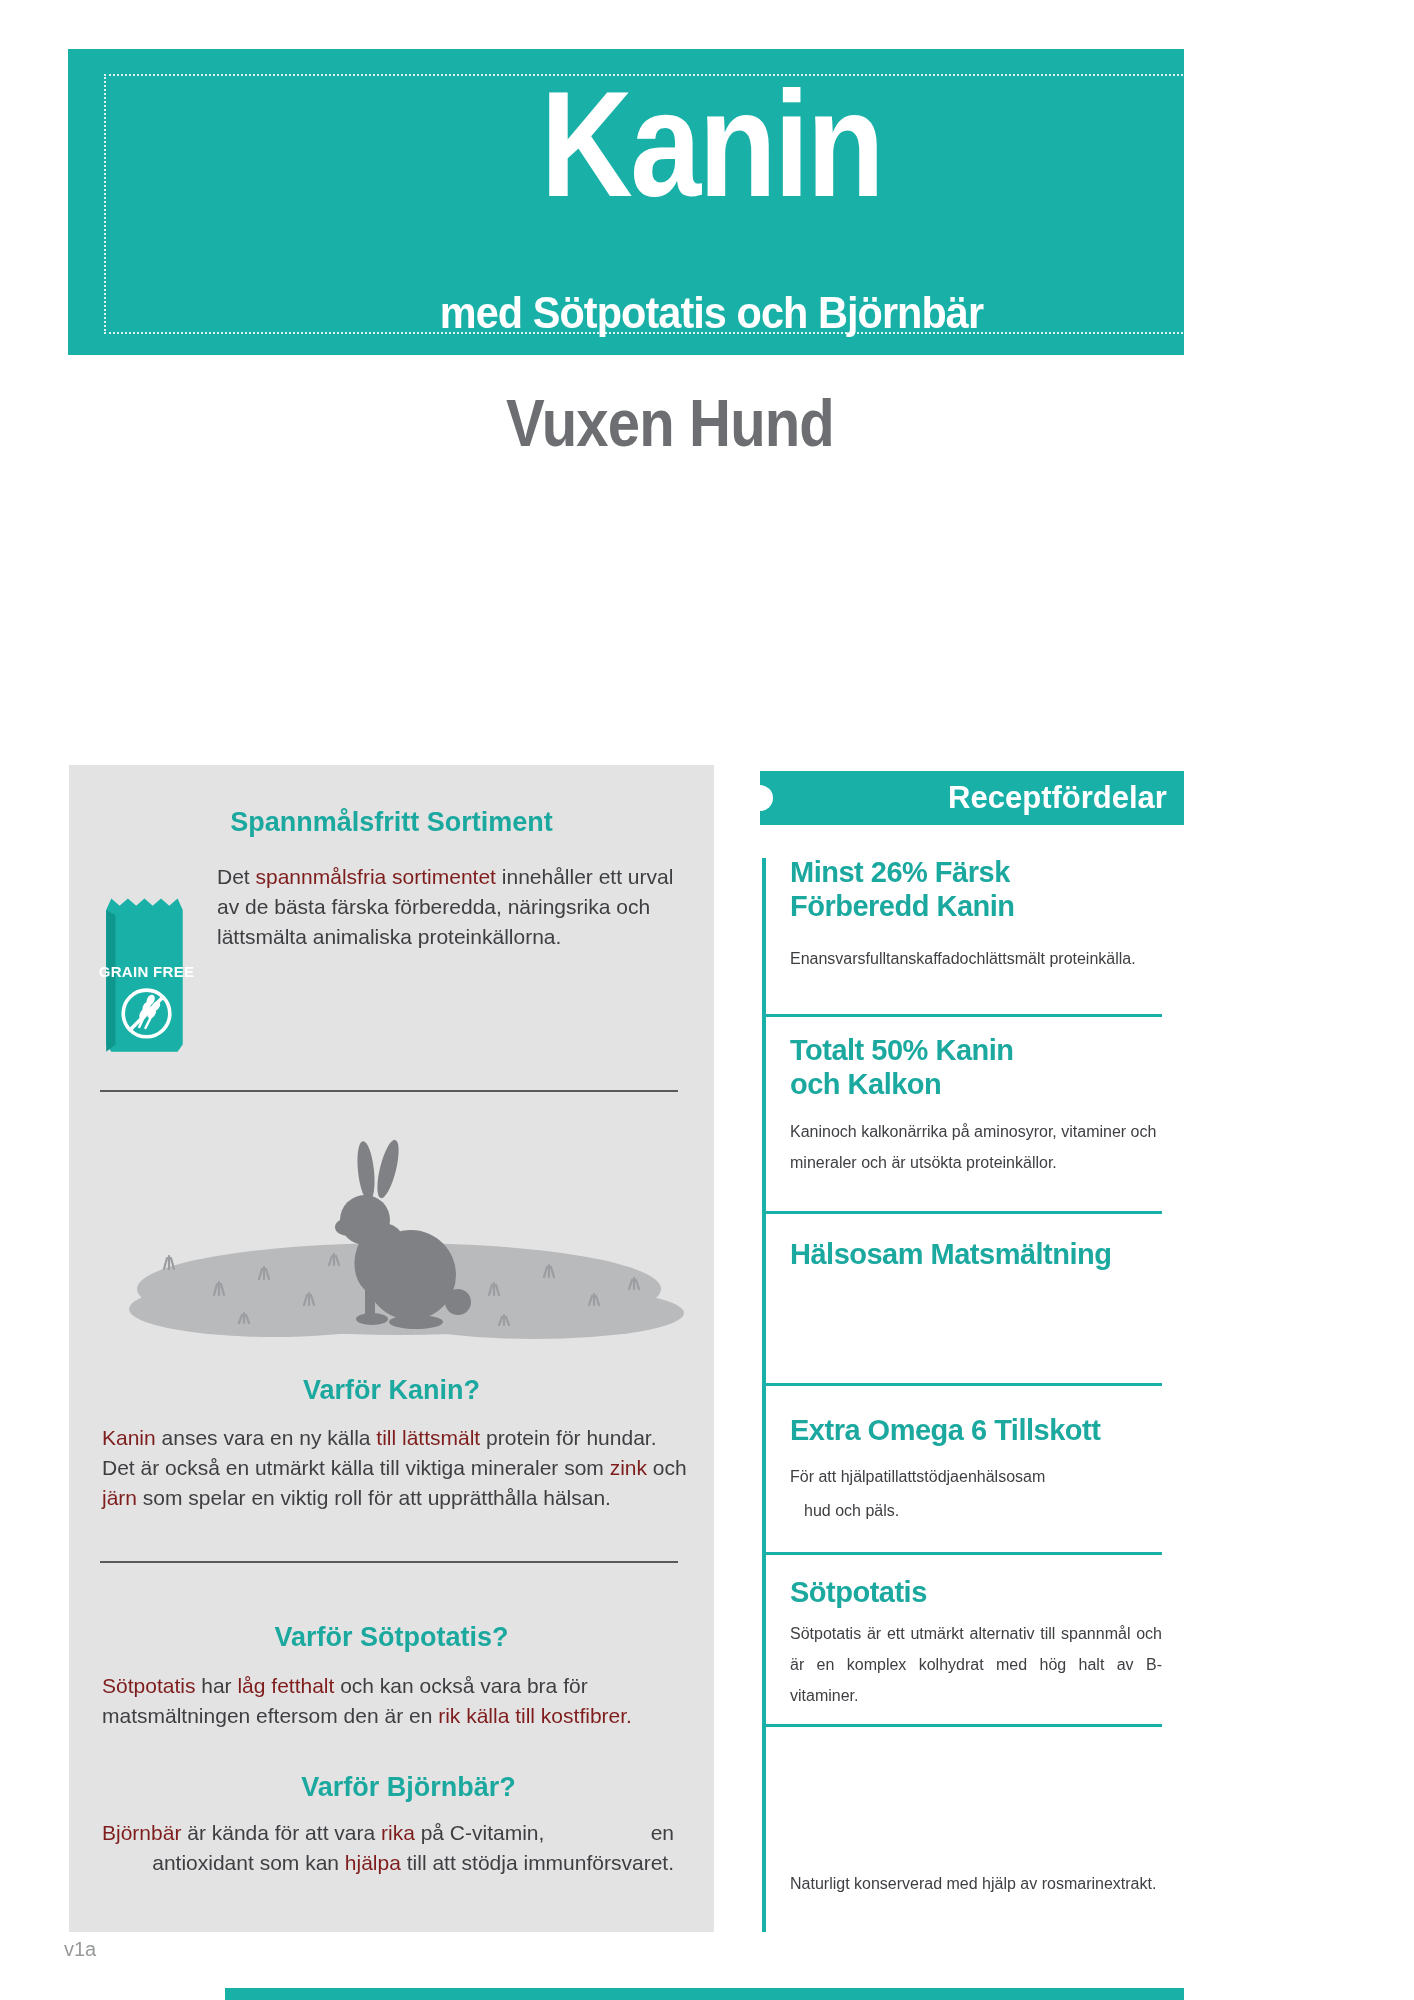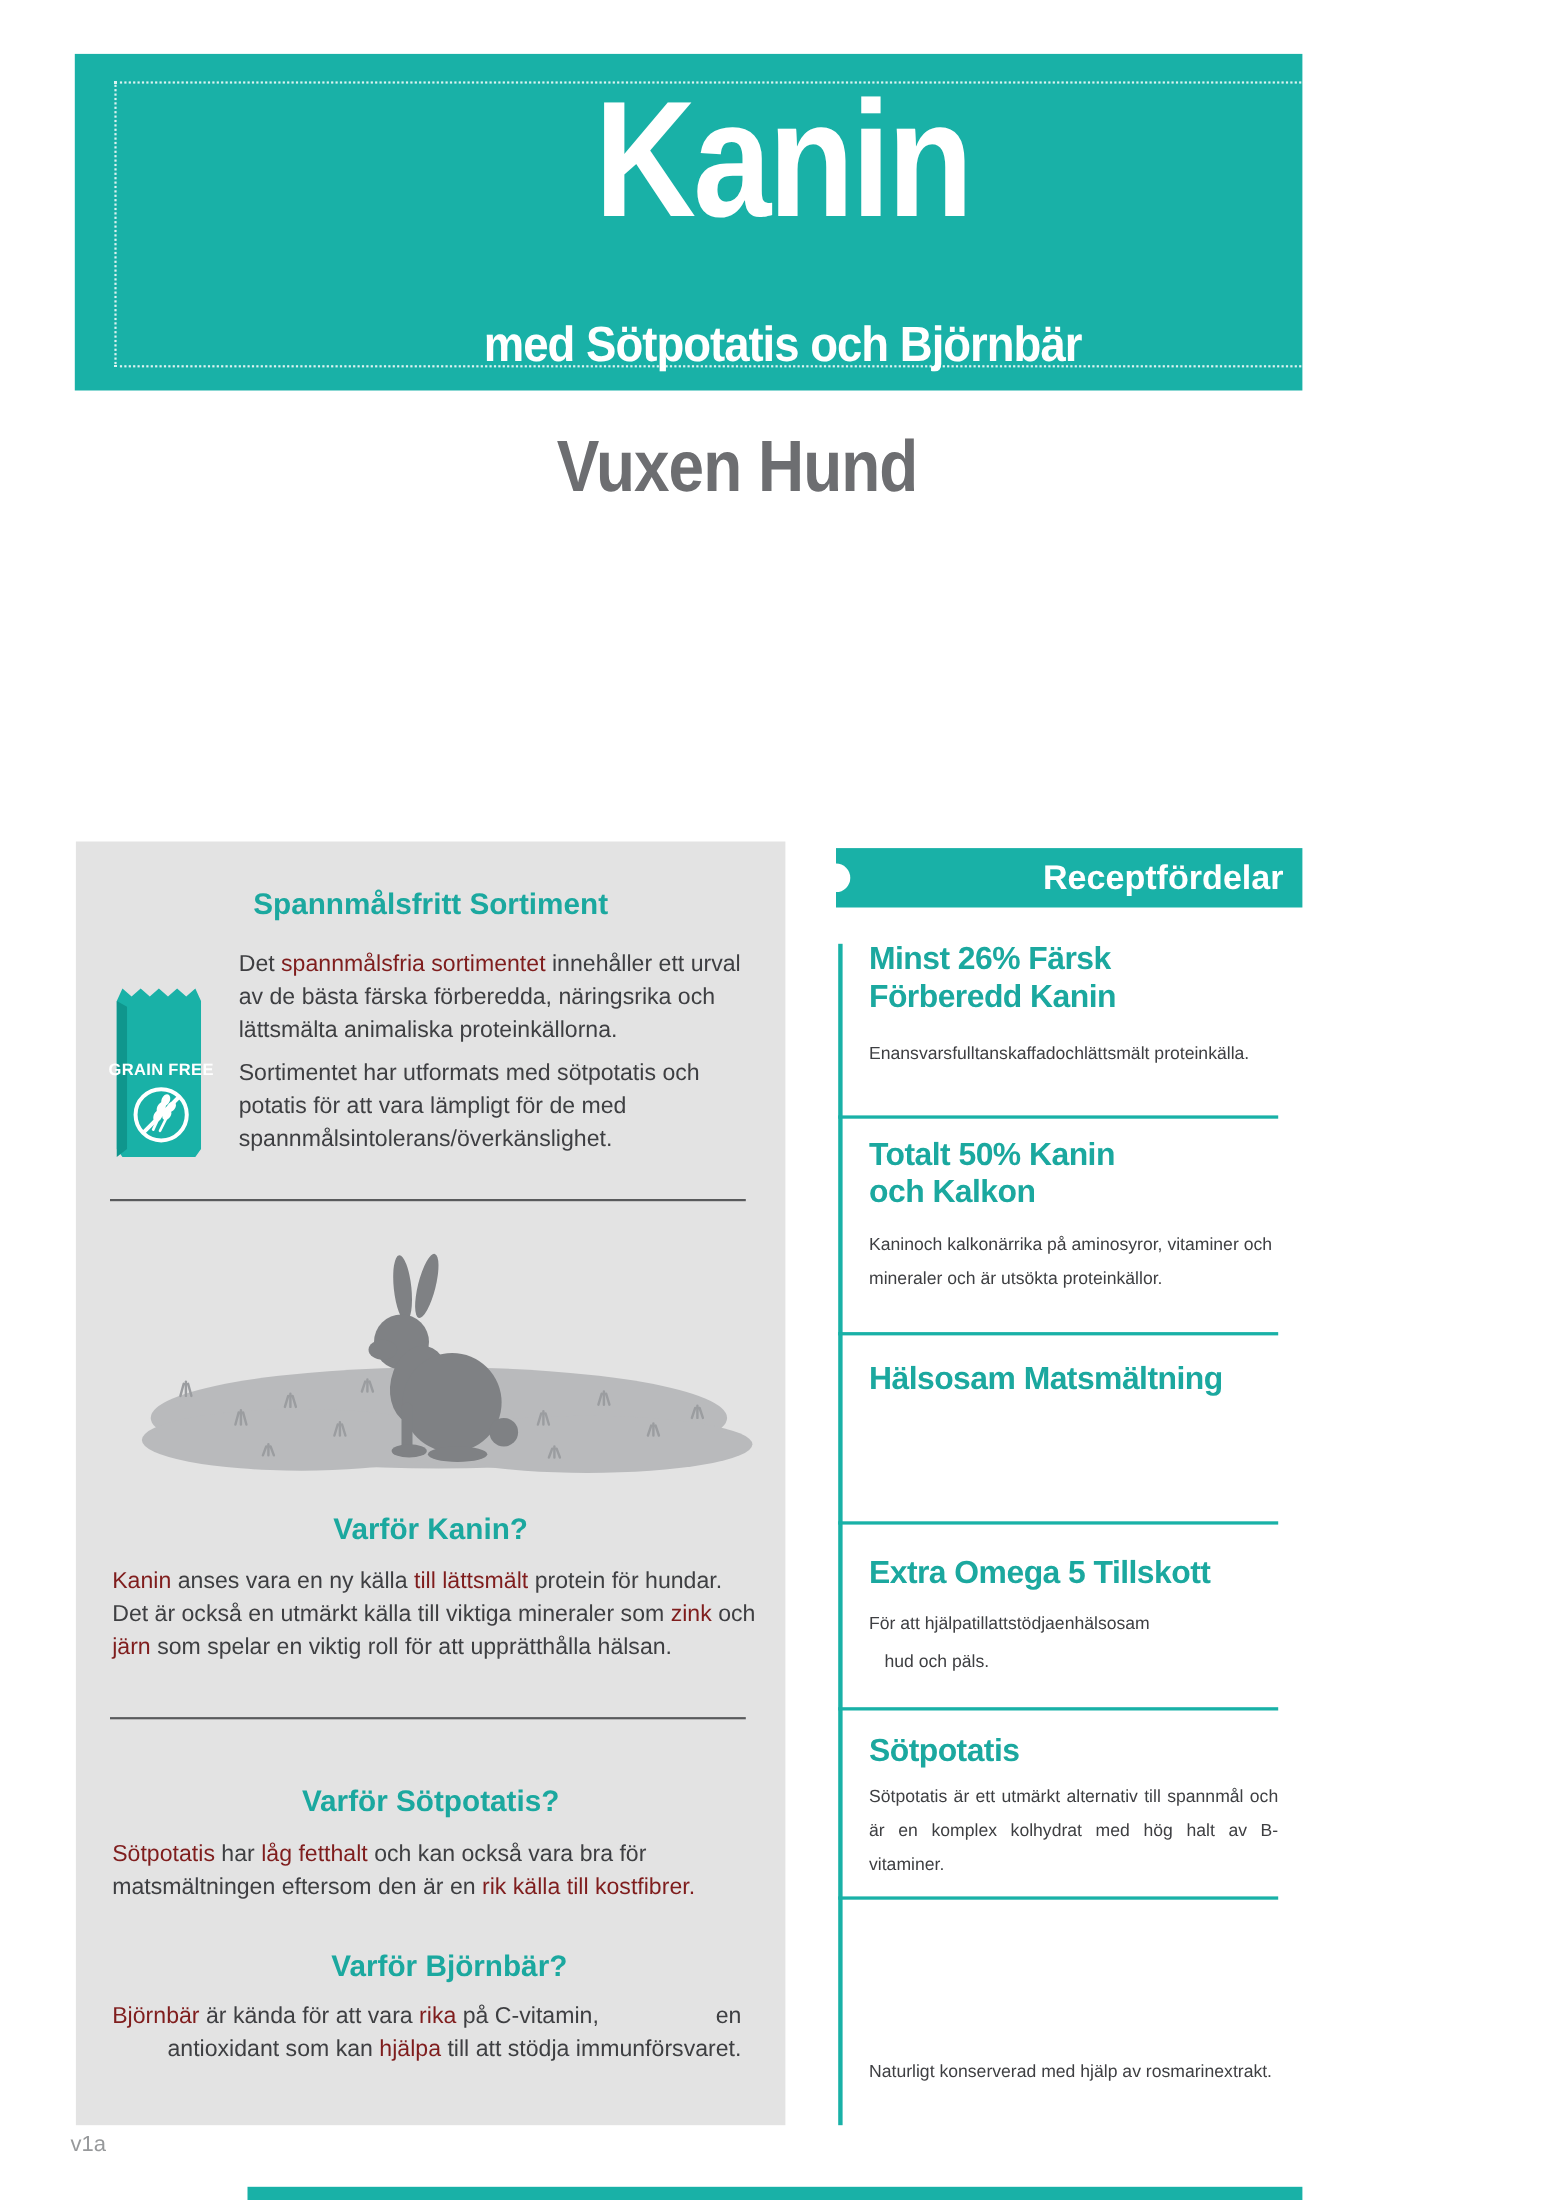--- a/index.html
+++ b/index.html
@@ -82,21 +82,20 @@
             <path d="M52 142 L63 120" fill="none"></path>
             <ellipse cx="62" cy="121" rx="2.2" ry="3.8" transform="rotate(35 62 121)"></ellipse>
             <ellipse cx="58" cy="128" rx="2.2" ry="3.8" transform="rotate(35 58 128)"></ellipse>
           </g>
           <path d="M38 143 L68 113" stroke="#fff" stroke-width="3.5" stroke-linecap="round"></path>
         </g>
       </svg>
     </div>
 
     <p class="lp-par lp-p1"><span>Det </span><b>spannmålsfria sortimentet</b><span> innehåller ett urval av de bästa färska förberedda, näringsrika och lättsmälta animaliska proteinkällorna.</span></p>
-    <p class="lp-par lp-p2">Sortimentet har utformats med sötpotatis och potatis för att vara lämpligt för de med spannmålsintolerans/överkänslighet.</p>
 
     <div class="lp-divider lp-div1"></div>
 
     <div class="rabbit-scene">
       <svg width="645" height="258" viewBox="0 0 645 258">
         <g>
           <ellipse cx="330" cy="172" rx="262" ry="46" fill="#b9babc"></ellipse>
           <ellipse cx="205" cy="192" rx="145" ry="28" fill="#b9babc"></ellipse>
           <ellipse cx="465" cy="196" rx="150" ry="26" fill="#b9babc"></ellipse>
           <g stroke="#9b9da0" stroke-width="2.2" fill="none" stroke-linecap="round">
@@ -161,21 +160,21 @@
   <div class="rp-divider" style="top:1014px"></div>
 
   <h2 class="rp-heading" style="top:1033px">Totalt 50% Kanin
 och Kalkon</h2>
   <p class="rp-body" style="top:1116px">Kaninoch kalkonärrika på aminosyror, vitaminer och mineraler och är utsökta proteinkällor.</p>
   <div class="rp-divider" style="top:1211px"></div>
 
   <h2 class="rp-heading" style="top:1237px">Hälsosam Matsmältning</h2>
   <div class="rp-divider" style="top:1383px"></div>
 
-  <h2 class="rp-heading" style="top:1413px">Extra Omega 5 Tillskott</h2>
+  <h2 class="rp-heading" style="top:1413px">Extra Omega 6 Tillskott</h2>
   <p class="rp-body" style="top:1461px">För att hjälpatillattstödjaenhälsosam</p>
   <p class="rp-body" style="top:1495px; left:804px">hud och päls.</p>
   <div class="rp-divider" style="top:1552px"></div>
 
   <h2 class="rp-heading" style="top:1575px">Sötpotatis</h2>
   <p class="rp-body just" style="top:1618px">Sötpotatis är ett utmärkt alternativ till spannmål och är en komplex kolhydrat med hög halt av B-vitaminer.</p>
   <div class="rp-divider" style="top:1724px"></div>
 
   <p class="rp-body" style="top:1868px">Naturligt konserverad med hjälp av rosmarinextrakt.</p>
 

